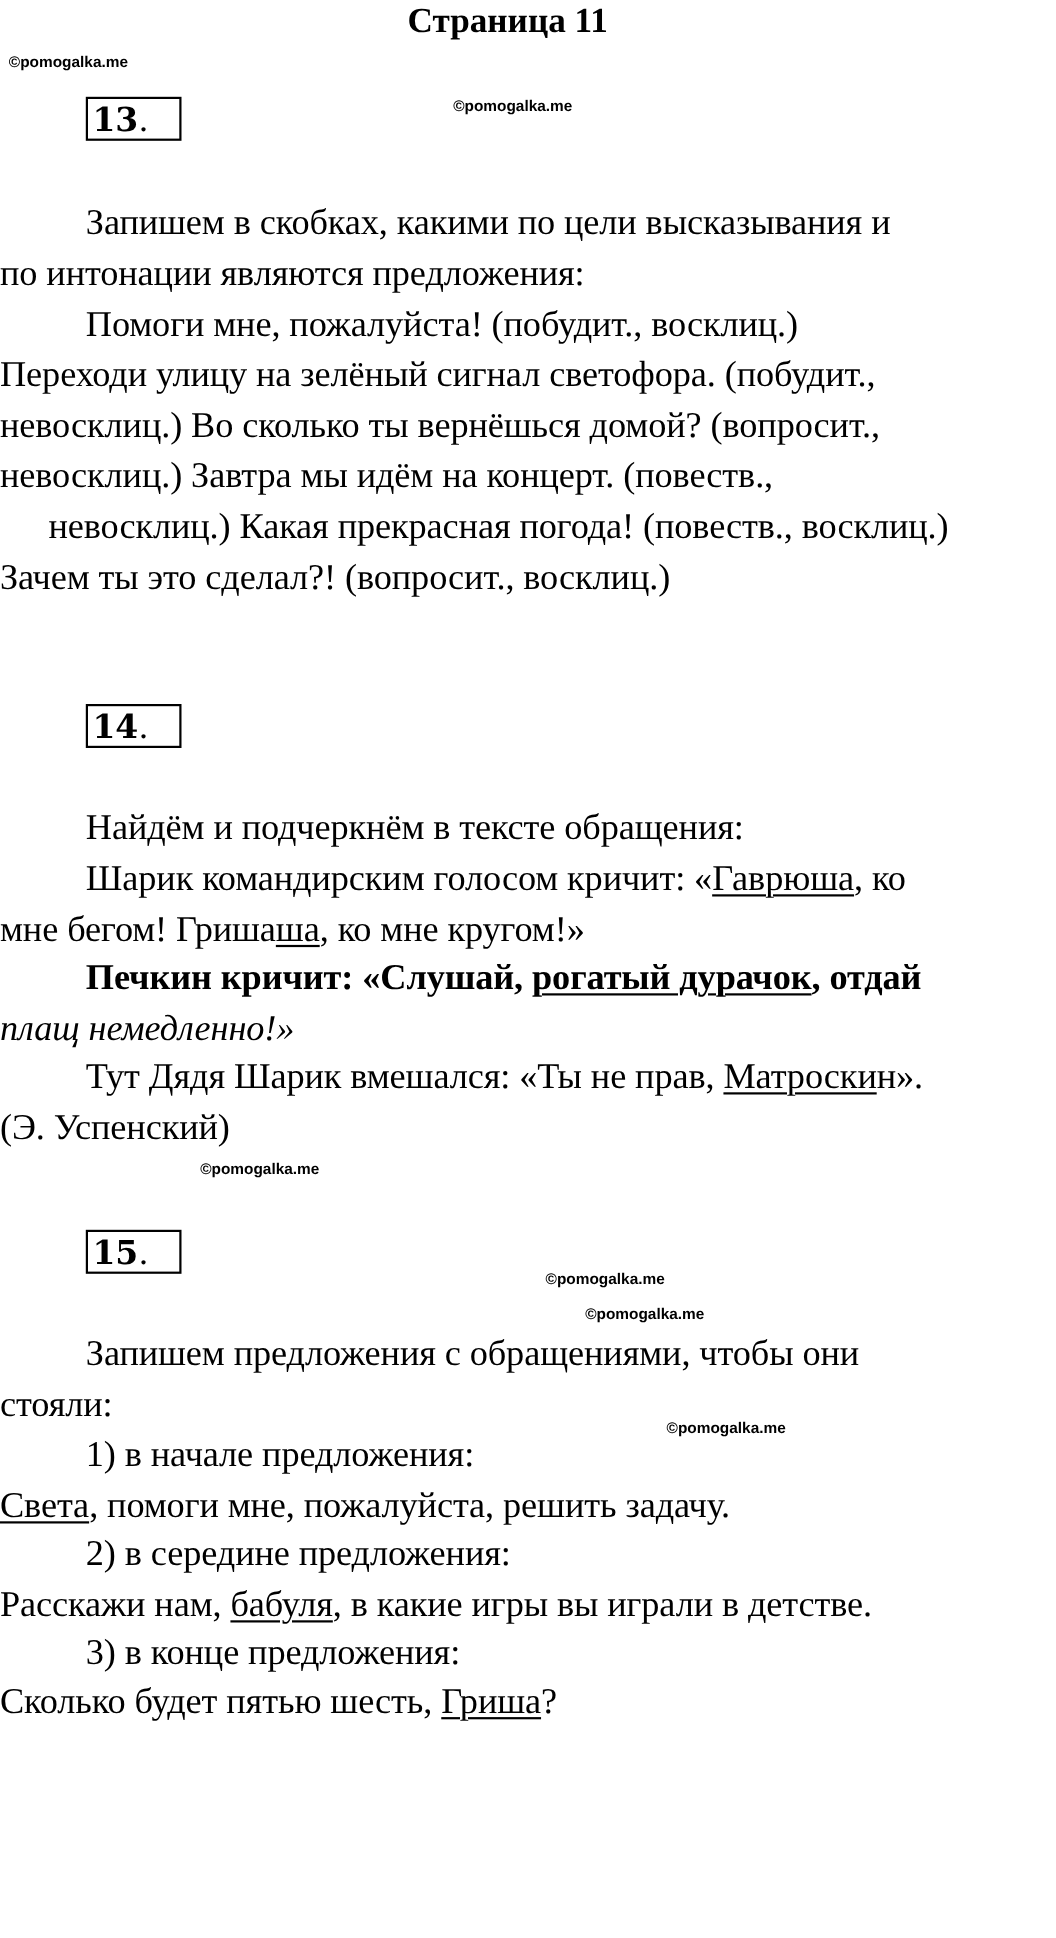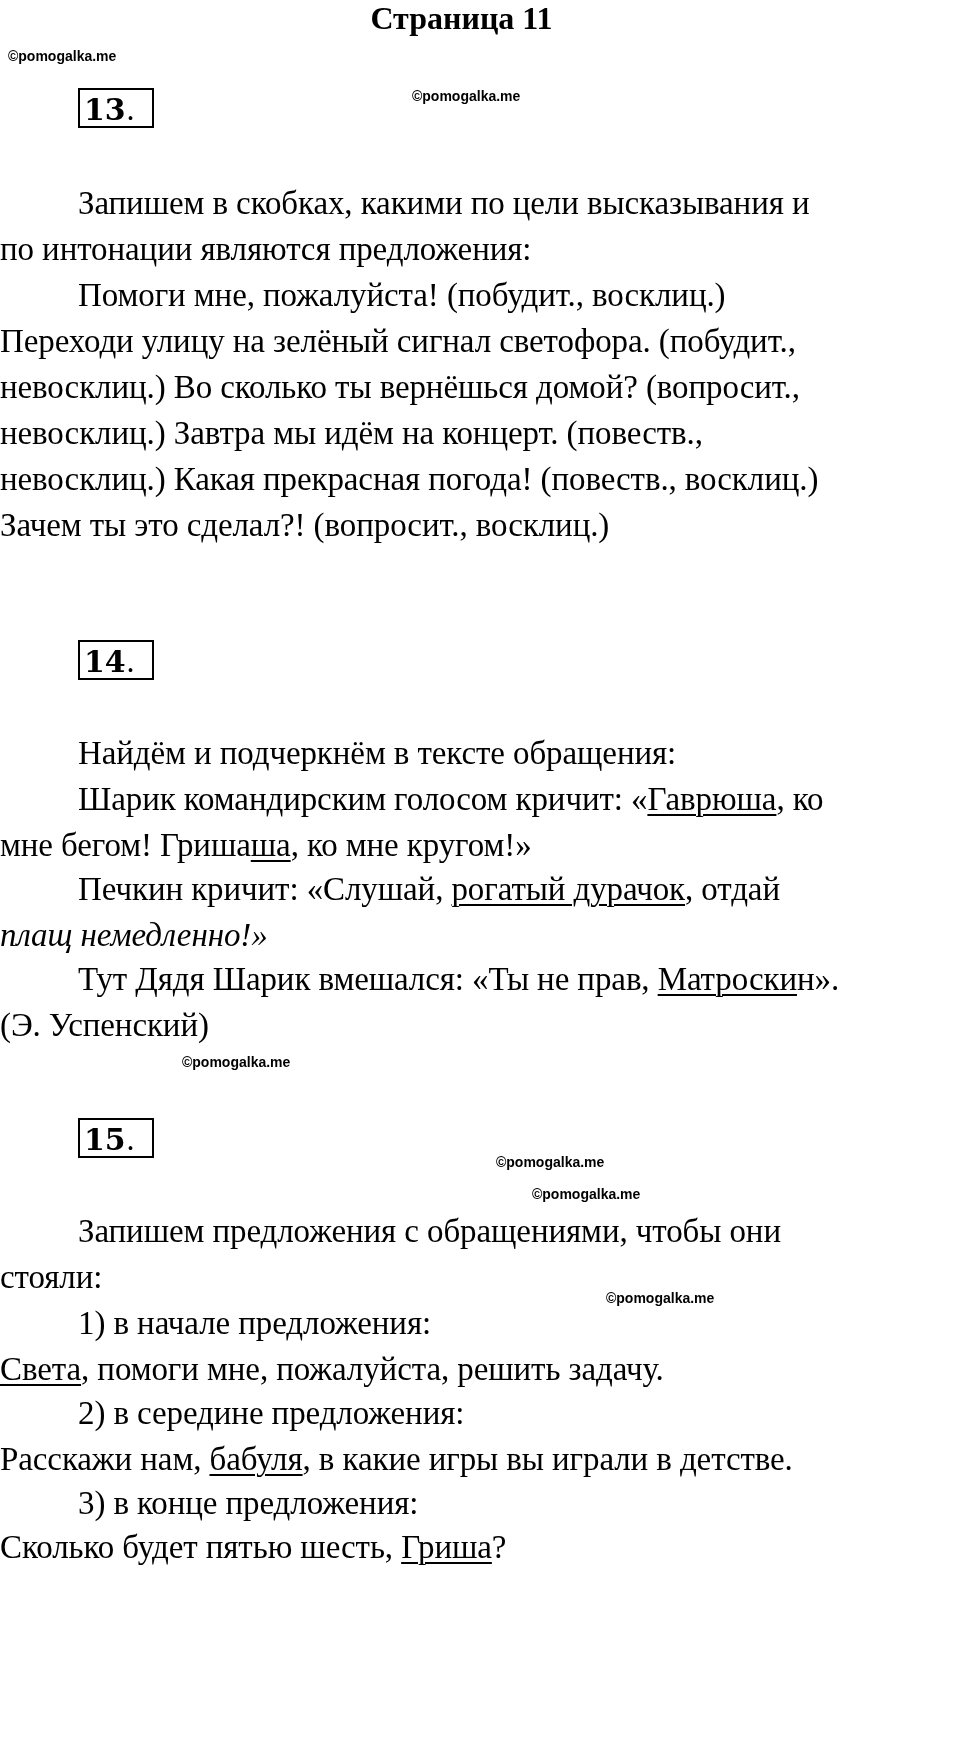--- a/index.html
+++ b/index.html
@@ -16,21 +16,21 @@
   .wm {
     position: absolute; font-family: "Liberation Sans", "DejaVu Sans", sans-serif;
     font-weight: bold; font-size: 14px; line-height: 20px; color: #000;
     white-space: nowrap;
   }
   .numbox {
     position: absolute; left: 78px;
     border: 2px solid #000; padding: 0 4px 0 4px;
     font-family: "DejaVu Serif", "Liberation Serif", serif;
     font-size: 30px; line-height: 40px; height: 40px; box-sizing: border-box;
-    width: 76px; white-space: nowrap;
+    width: 87px; white-space: nowrap;
   }
   .numbox b { font-weight: bold; }
   .numbox .dot { font-weight: normal; }
   .line {
     position: absolute; left: 0; white-space: nowrap;
     font-size: 33px; line-height: 50px; letter-spacing: -0.1px;
   }
   .ind { left: 78px; }
   u { text-decoration: underline; text-decoration-thickness: 2px; text-underline-offset: 4px; }
 </style>
@@ -43,29 +43,29 @@
 <div class="wm" style="left:412px; top:86px;">©pomogalka.me</div>
 
 <div class="numbox" style="top:88px;"><b>13</b><span class="dot">.</span></div>
 
 <div class="line ind" style="top:178px;">Запишем в скобках, какими по цели высказывания и</div>
 <div class="line" style="top:224px;">по интонации являются предложения:</div>
 <div class="line ind" style="top:270px;">Помоги мне, пожалуйста! (побудит., восклиц.)</div>
 <div class="line" style="top:316px;">Переходи улицу на зелёный сигнал светофора. (побудит.,</div>
 <div class="line" style="top:362px;">невосклиц.) Во сколько ты вернёшься домой? (вопросит.,</div>
 <div class="line" style="top:408px;">невосклиц.) Завтра мы идём на концерт. (повеств.,</div>
-<div class="line" style="top:454px;">невосклиц.) Какая прекрасная погода! (повеств., восклиц.)</div>
+<div class="line" style="top:454px;padding-left:44px;">невосклиц.) Какая прекрасная погода! (повеств., восклиц.)</div>
 <div class="line" style="top:500px;">Зачем ты это сделал?! (вопросит., восклиц.)</div>
 
 <div class="numbox" style="top:640px;"><b>14</b><span class="dot">.</span></div>
 
 <div class="line ind" style="top:728px;">Найдём и подчеркнём в тексте обращения:</div>
 <div class="line ind" style="top:774px;"><span>Шарик командирским голосом кричит: «</span><u>Гаврюша</u><span>, ко</span></div>
 <div class="line" style="top:820px;"><span>мне бегом! Гриша</span><u>ша</u><span>, ко мне кругом!»</span></div>
-<div class="line ind" style="top:864px;"><span>Печкин кричит: «Слушай, </span><u>рогатый дурачок</u><span>, отдай</span></div>
+<div class="line ind" style="top:864px;font-weight:bold;"><span>Печкин кричит: «Слушай, </span><u>рогатый дурачок</u><span>, отдай</span></div>
 <div class="line" style="top:910px;font-style:italic;">плащ немедленно!»</div>
 <div class="line ind" style="top:954px;"><span>Тут Дядя Шарик вмешался: «Ты не прав, </span><u>Матроски</u><span>н».</span></div>
 <div class="line" style="top:1000px;">(Э. Успенский)</div>
 
 <div class="wm" style="left:182px; top:1052px;">©pomogalka.me</div>
 
 <div class="numbox" style="top:1118px;"><b>15</b><span class="dot">.</span></div>
 
 <div class="wm" style="left:496px; top:1152px;">©pomogalka.me</div>
 <div class="wm" style="left:532px; top:1184px;">©pomogalka.me</div>

